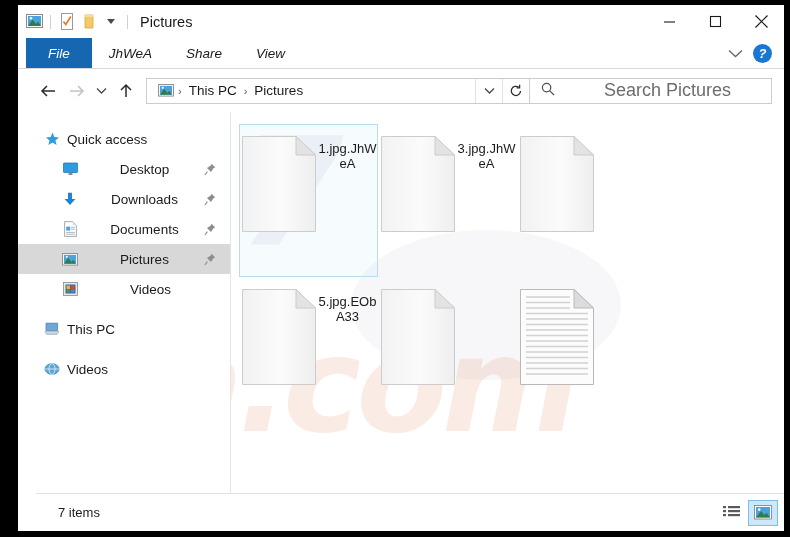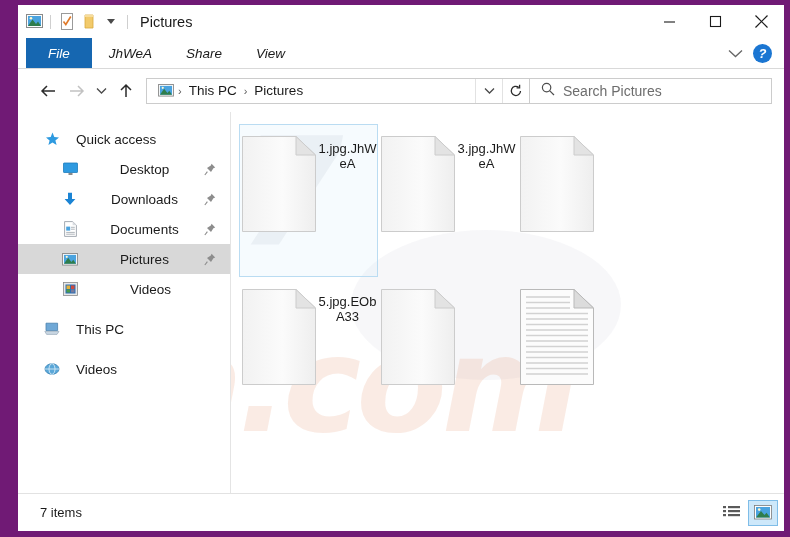--- a/index.html
+++ b/index.html
@@ -12,21 +12,21 @@
     height: 537px;
     font-family: "Liberation Sans", sans-serif;
     overflow: hidden;
   }
 
   
   #window {
     position: relative;
     width: 790px;
     height: 537px;
-    background: #701a75;
+    background: #000000;
     box-sizing: border-box;
     padding: 5px 6px 6px 18px;
   }
   #window-inner {
     position: relative;
     width: 100%;
     height: 100%;
     background: #ffffff;
     box-sizing: border-box;
     display: flex;
@@ -200,22 +200,23 @@
     border-left: none;
     background: #fff;
     display: flex;
     align-items: center;
     gap: 8px;
     padding-left: 11px;
     box-sizing: border-box;
     flex: 0 0 auto;
   }
   .search-ph {
-    font-size: 14px;
+    font-size: 18px;
     color: #6d6d6d;
+    margin-left: 41px;
   }
 
   
   .body {
     flex: 1 1 auto;
     display: flex;
     min-height: 0;
     background: #ffffff;
   }
   .sidebar {
@@ -240,21 +241,21 @@
     display: flex; align-items: center; justify-content: center;
     margin-right: 7px;
   }
   .nav-label {
     font-size: 13.5px;
     color: #1a1a1a;
     flex: 1 1 auto;
     white-space: nowrap;
   }
   .nav-pin { width: 12px; height: 14px; flex: 0 0 auto; }
-  .lvl0 { padding-left: 26px; gap: 9px; }
+  .lvl0 { padding-left: 26px; }
   .lvl1 { padding-left: 44px; text-align: center; }
   .nav-gap { height: 10px; }
 
   .content {
     flex: 1 1 auto;
     border-left: 1px solid #e4e4e4;
     position: relative;
     overflow: hidden;
   }
   .grid {
@@ -331,20 +332,21 @@
   
   .statusbar {
     height: 38px;
     flex: 0 0 auto;
     border-top: 1px solid #e2e2e2;
     display: flex;
     align-items: center;
     padding: 0 6px 0 22px;
     background: #ffffff;
     box-sizing: border-box;
+    margin-left: 18px;
   }
   .status-text {
     font-size: 13px;
     color: #1a1a1a;
     flex: 1 1 auto;
   }
   .viewbtn {
     width: 30px; height: 26px;
     display: flex; align-items: center; justify-content: center;
     box-sizing: border-box;

